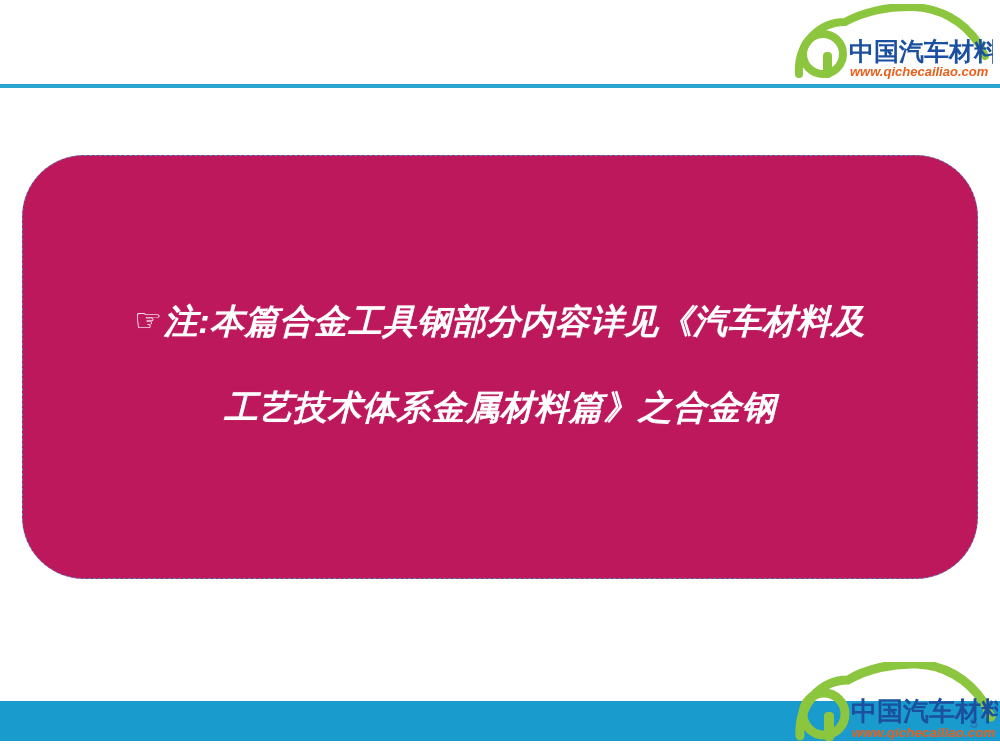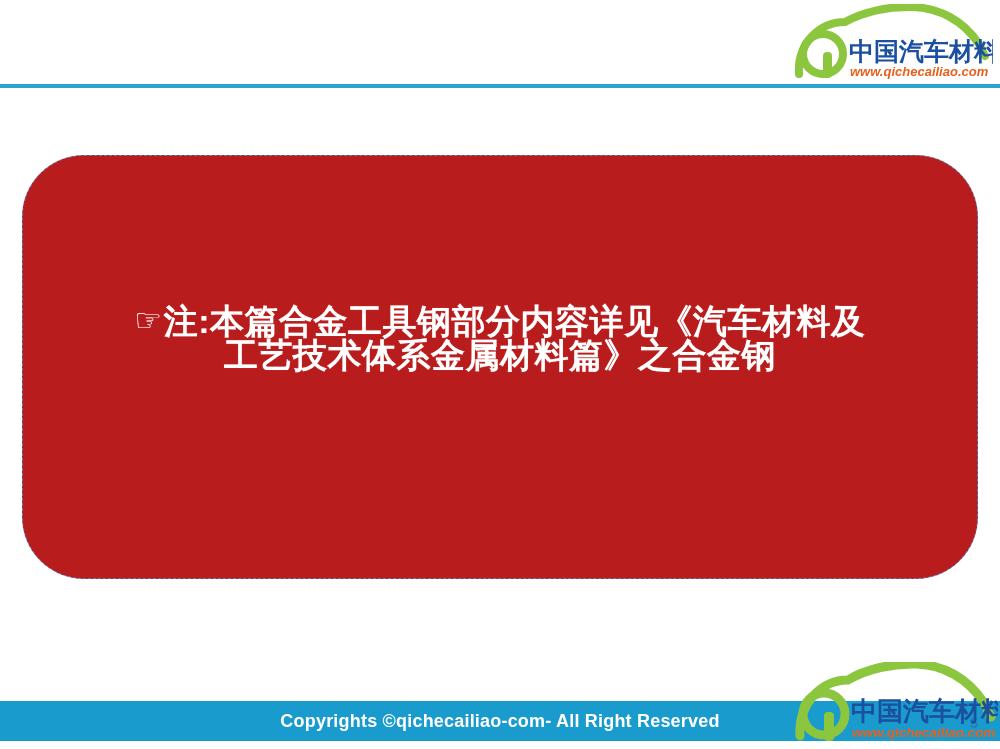--- a/index.html
+++ b/index.html
@@ -63,43 +63,45 @@
     height: 85px;
   }
 
   
   .content-panel {
     position: absolute;
     left: 22px;
     top: 155px;
     width: 956px;
     height: 424px;
-    background: #b91c1c;
+    background: #be185d;
     border: 1px dashed #5a7fb5;
     border-radius: 62px;
     box-sizing: border-box;
+    font-style: italic;
   }
   .panel-text {
     position: absolute;
     left: 0;
     right: 0;
     top: 148px;
     text-align: center;
     color: #ffffff;
     font-size: 34px;
     font-weight: bold;
     line-height: 1.0;
     letter-spacing: 0.5px;
     text-shadow: 0 0 1px rgba(255,255,255,0.35);
   }
   .panel-line {
     display: block;
     white-space: nowrap;
   }
   .panel-line + .panel-line {
+    margin-top: 52px;
   }
   .hand-icon {
     font-size: 31px;
     vertical-align: 2px;
     margin-right: 1px;
   }
 
   
   .footer-band {
     position: absolute;
@@ -154,21 +156,20 @@
   </svg>
 
   <div class="content-panel">
     <div class="panel-text">
       <span class="panel-line"><span class="hand-icon">☞</span><span>注:本篇合金工具钢部分内容详见《汽车材料及</span></span>
       <span class="panel-line">工艺技术体系金属材料篇》之合金钢</span>
     </div>
   </div>
 
   <div class="footer-band"></div>
-  <div class="footer-text">Copyrights ©qichecailiao-com- All Right Reserved</div>
   <div class="page-number">5</div>
 
   <svg class="logo logo-bottom" viewBox="0 0 205 85">
     <path d="M7 74 C 5 42, 28 18, 55 18 C 73 7, 100 1, 124 2 C 150 3, 175 16, 191 41 L 198 55" fill="none" stroke="#8cc63f" stroke-width="9" stroke-linecap="round"></path>
     <g>
       <circle cx="31" cy="52" r="21" fill="none" stroke="#8cc63f" stroke-width="9"></circle>
       <rect x="31" y="50" width="10" height="29" rx="4" fill="#8cc63f"></rect>
     </g>
     <text x="58" y="58" font-family="'Liberation Sans',sans-serif" font-size="26" font-weight="bold" fill="#1b4fa0">中国汽车材料网</text>
     <text x="59" y="75" font-family="'Liberation Sans',sans-serif" font-size="13.5" font-weight="bold" font-style="italic" fill="#e8601c">www.qichecailiao.com</text>

